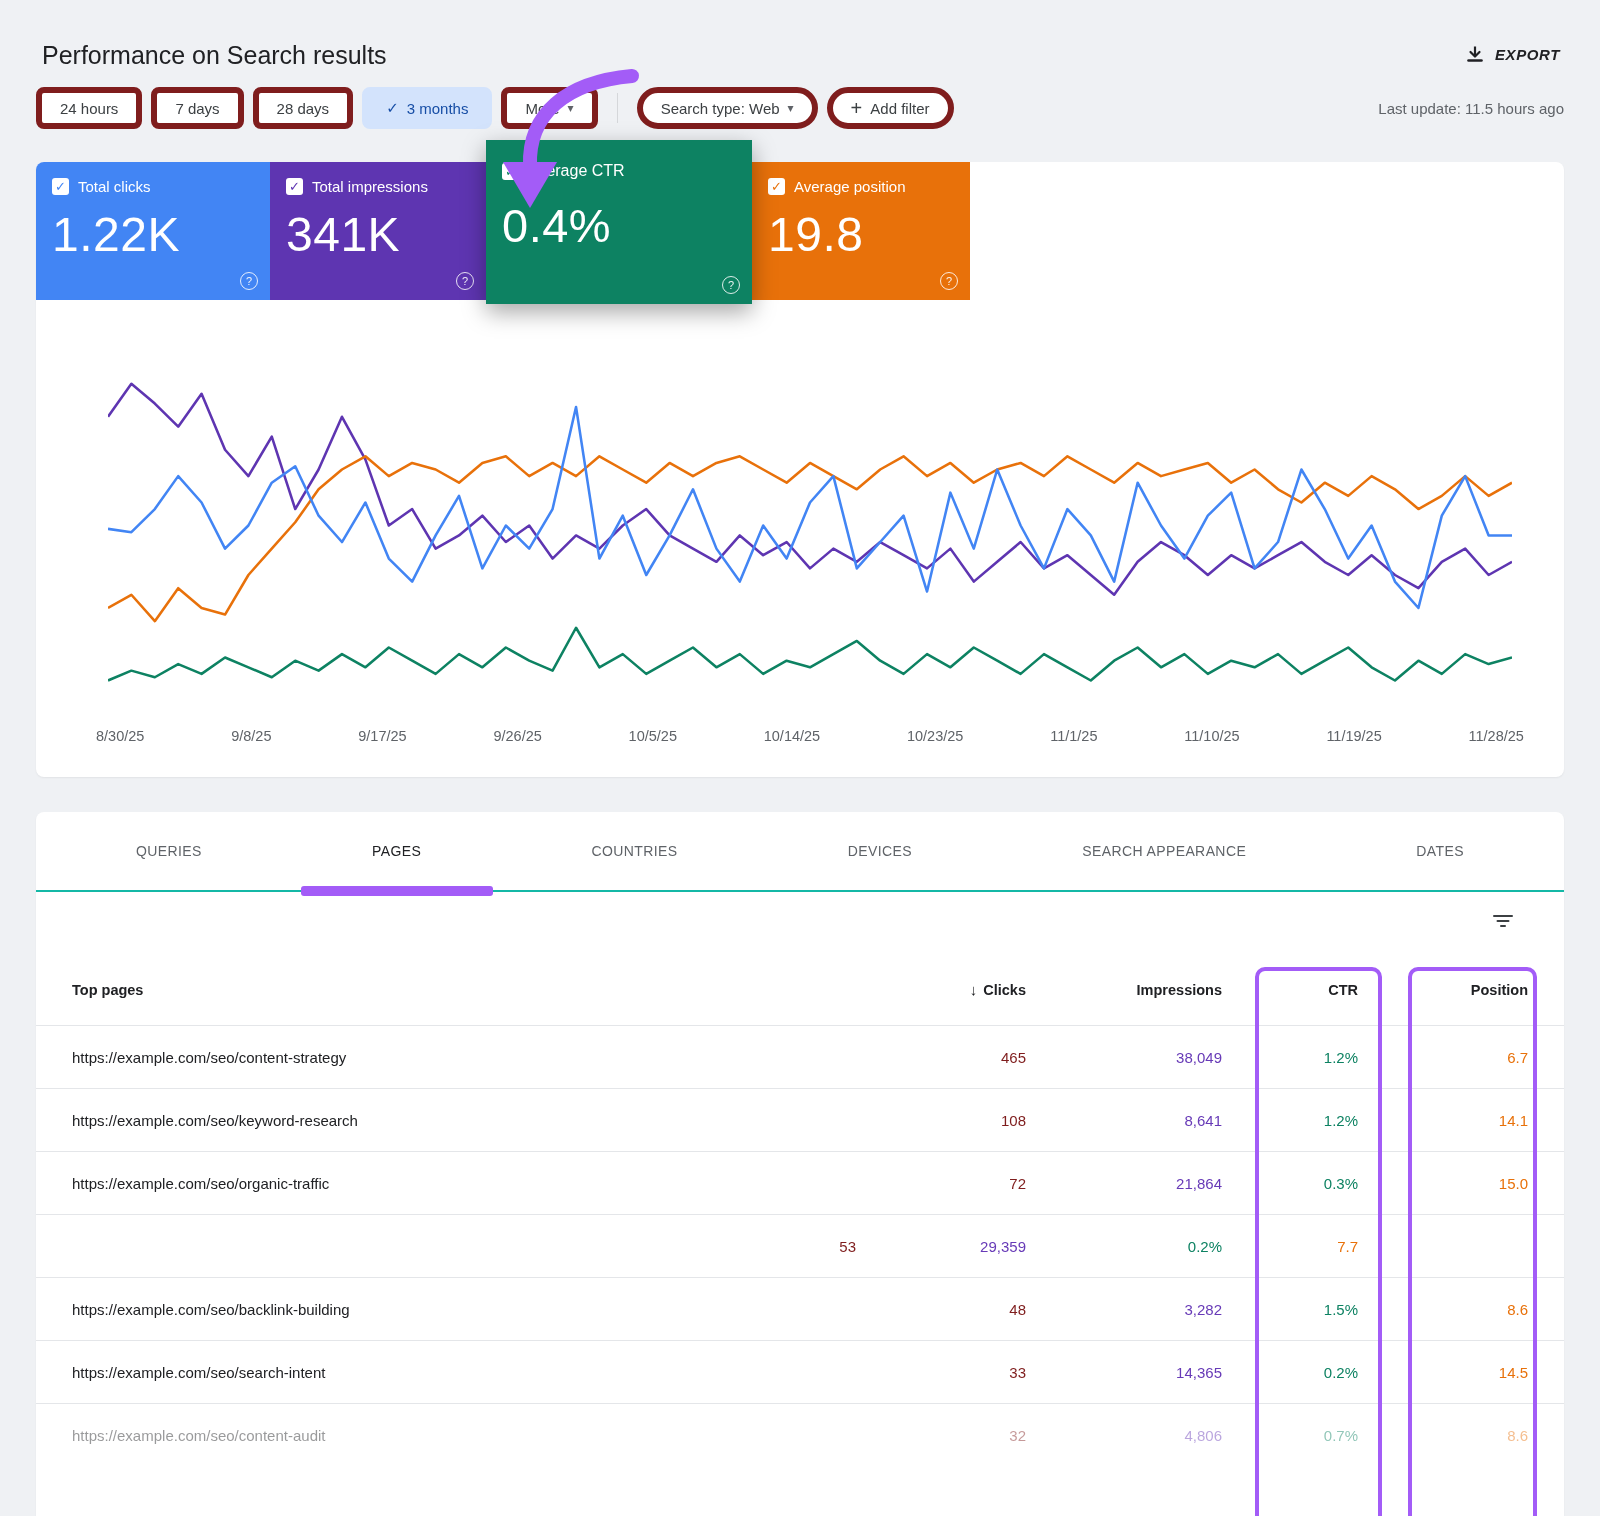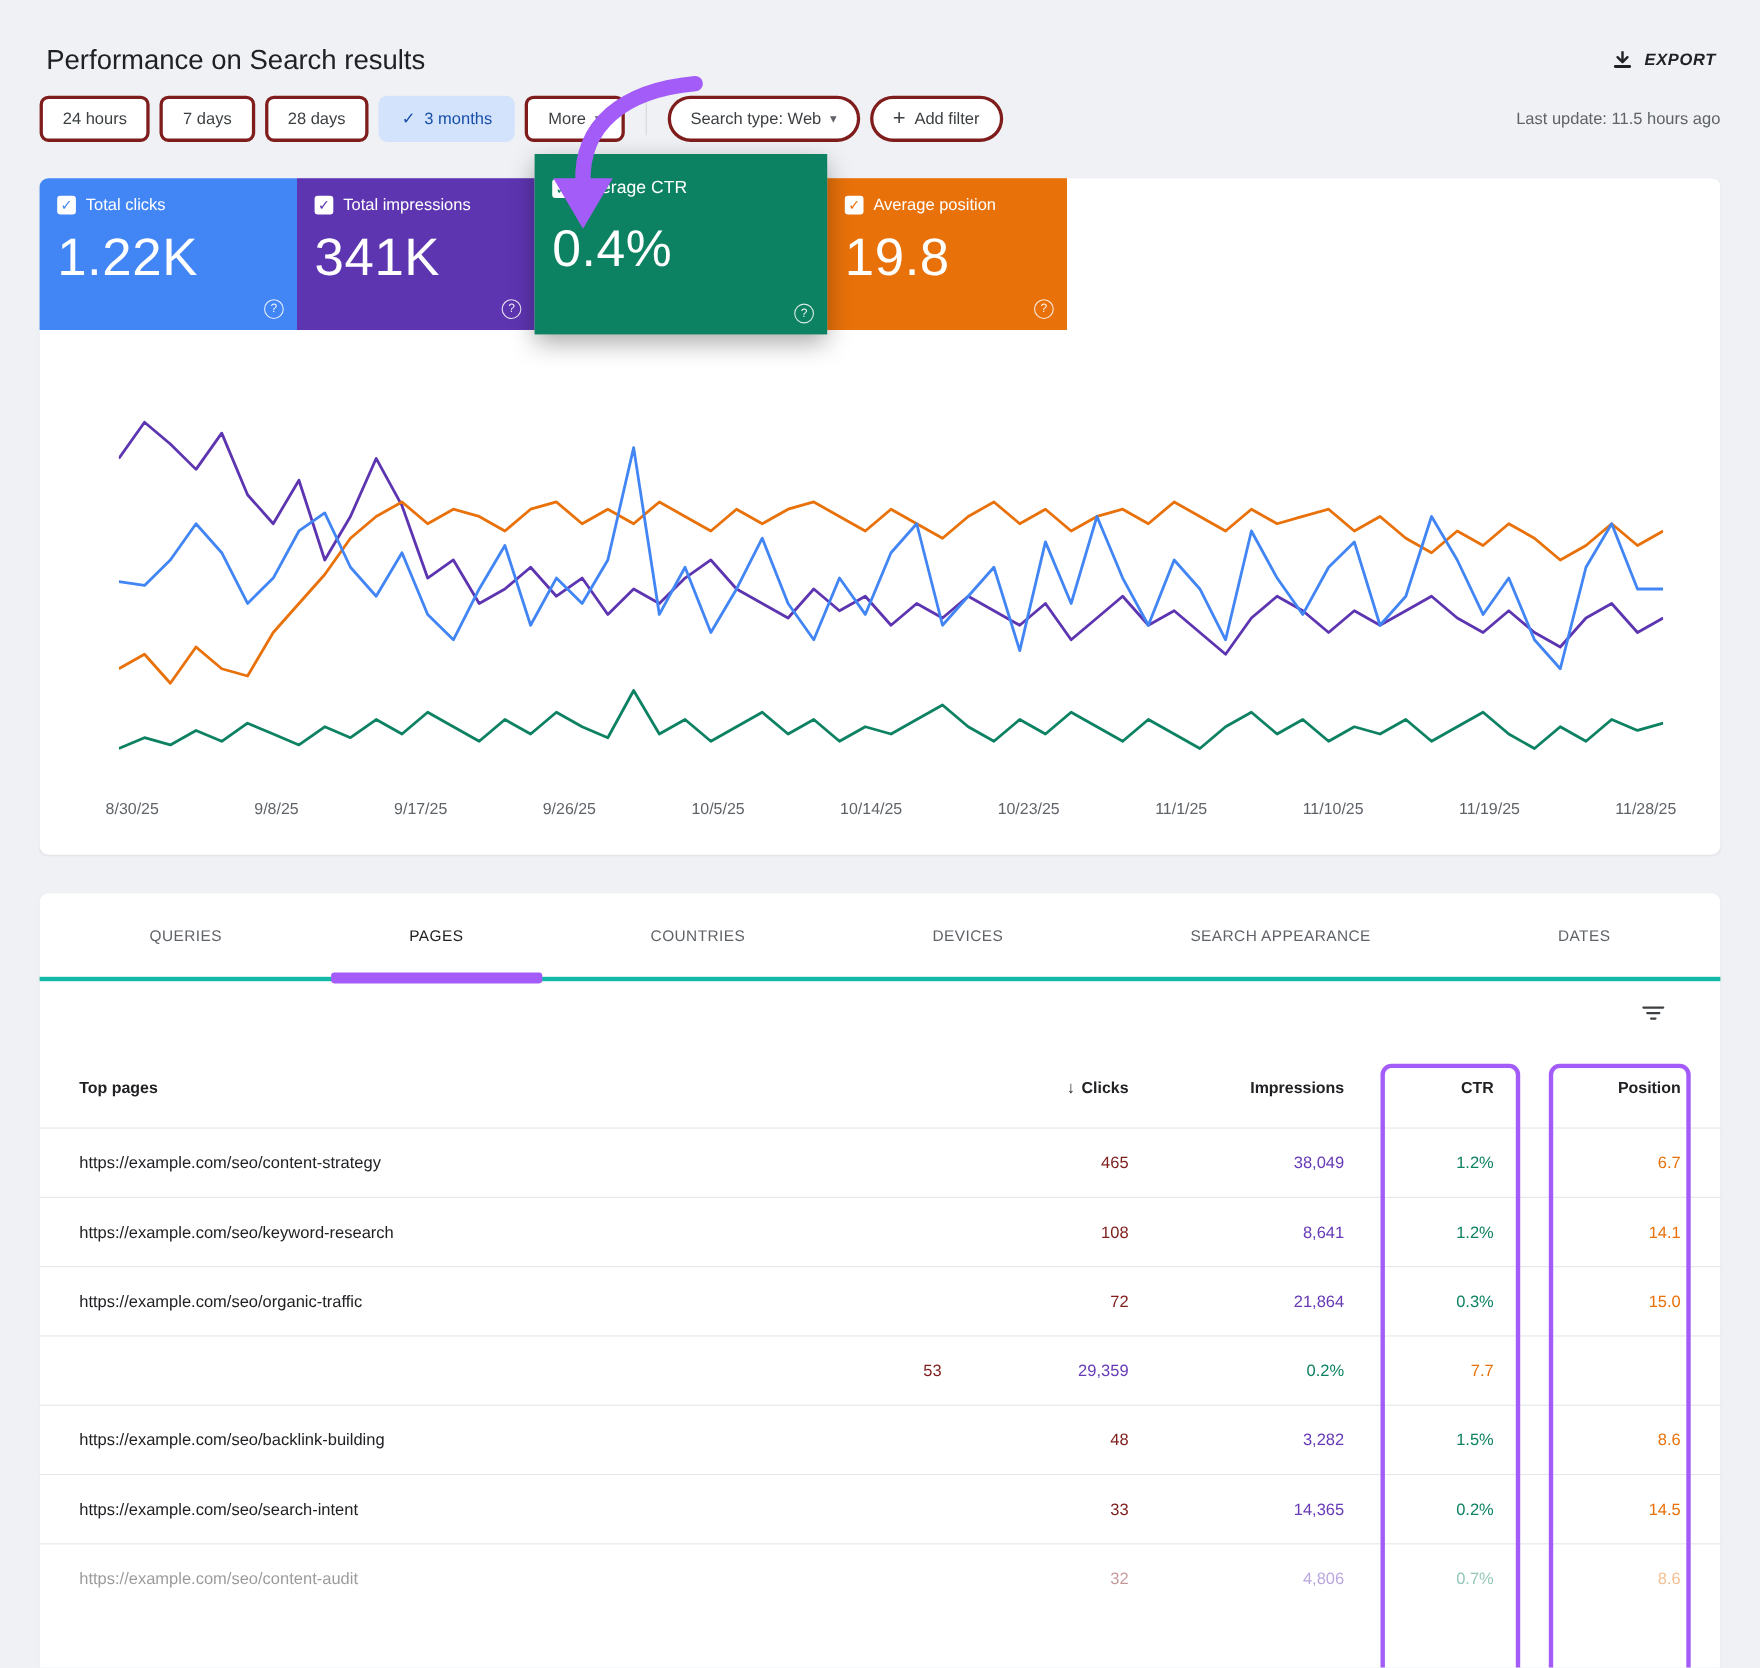--- a/index.html
+++ b/index.html
@@ -14,21 +14,21 @@
   .hdr { display:flex; justify-content:space-between; align-items:flex-end; margin-top:24px; height:46px; }
   .page-title { font-size:25px; font-weight:500; color:#202124; padding-left:6px; }
   .export-btn { display:flex; align-items:center; gap:10px; cursor:pointer; padding:6px 4px;font-style:italic; }
   .export-btn span { font-size:15px; font-weight:700; letter-spacing:.6px; color:#202124; }
 
   
   .filter-row { display:flex; justify-content:space-between; align-items:center; margin-top:16px; height:44px; }
   .chip-group { display:flex; align-items:center; gap:9px; }
   .chip {
     height:42px; display:flex; align-items:center; gap:8px; padding:0 18px;
-    background:#fff; border:3px solid #7f1d1d; border-radius:8px;
+    background:#fff; border:6px solid #7f1d1d; border-radius:8px;
     font-size:15px; color:#3c4043; cursor:pointer; white-space:nowrap;
   }
   .chip.selected { background:#d3e3fc; border-color:#d3e3fc; color:#174ea6; font-weight:500; }
   .chip.pill { border-radius:21px; }
   .check-mark { font-size:15px; font-weight:700; }
   .caret { font-size:12px; color:#5f6368; }
   .plus-glyph { font-size:20px; color:#3c4043; line-height:1; }
   .vsep { width:1px; height:30px; background:#d5d7da; margin:0 10px; }
   .last-update { font-size:15px; color:#5f6368; }
 
@@ -74,21 +74,21 @@
   
   .arrow-anno { position:absolute; left:470px; top:44px; z-index:6; pointer-events:none; }
 
   
   .table-panel {
     position:relative; margin-top:35px; height:710px;
     background:#fff; border-radius:8px 8px 0 0; box-shadow:0 1px 2px rgba(0,0,0,.06);
   }
   .tabs {
     height:80px; display:flex; align-items:center; justify-content:space-between;
-    padding:0 100px; border-bottom:4px solid #14b8a6; position:relative;
+    padding:0 100px; border-bottom:2px solid #14b8a6; position:relative;
   }
   .tab {
     font-size:14px; letter-spacing:.4px; color:#5f6368; cursor:pointer;
     position:relative; height:100%; display:flex; align-items:center;
   }
   .tab.active { color:#202124; font-weight:500; }
   .tab-underline {
     position:absolute; bottom:-6px; left:50%; transform:translateX(-50%);
     width:192px; height:10px; border-radius:3px; background:#a35cf7;
   }

